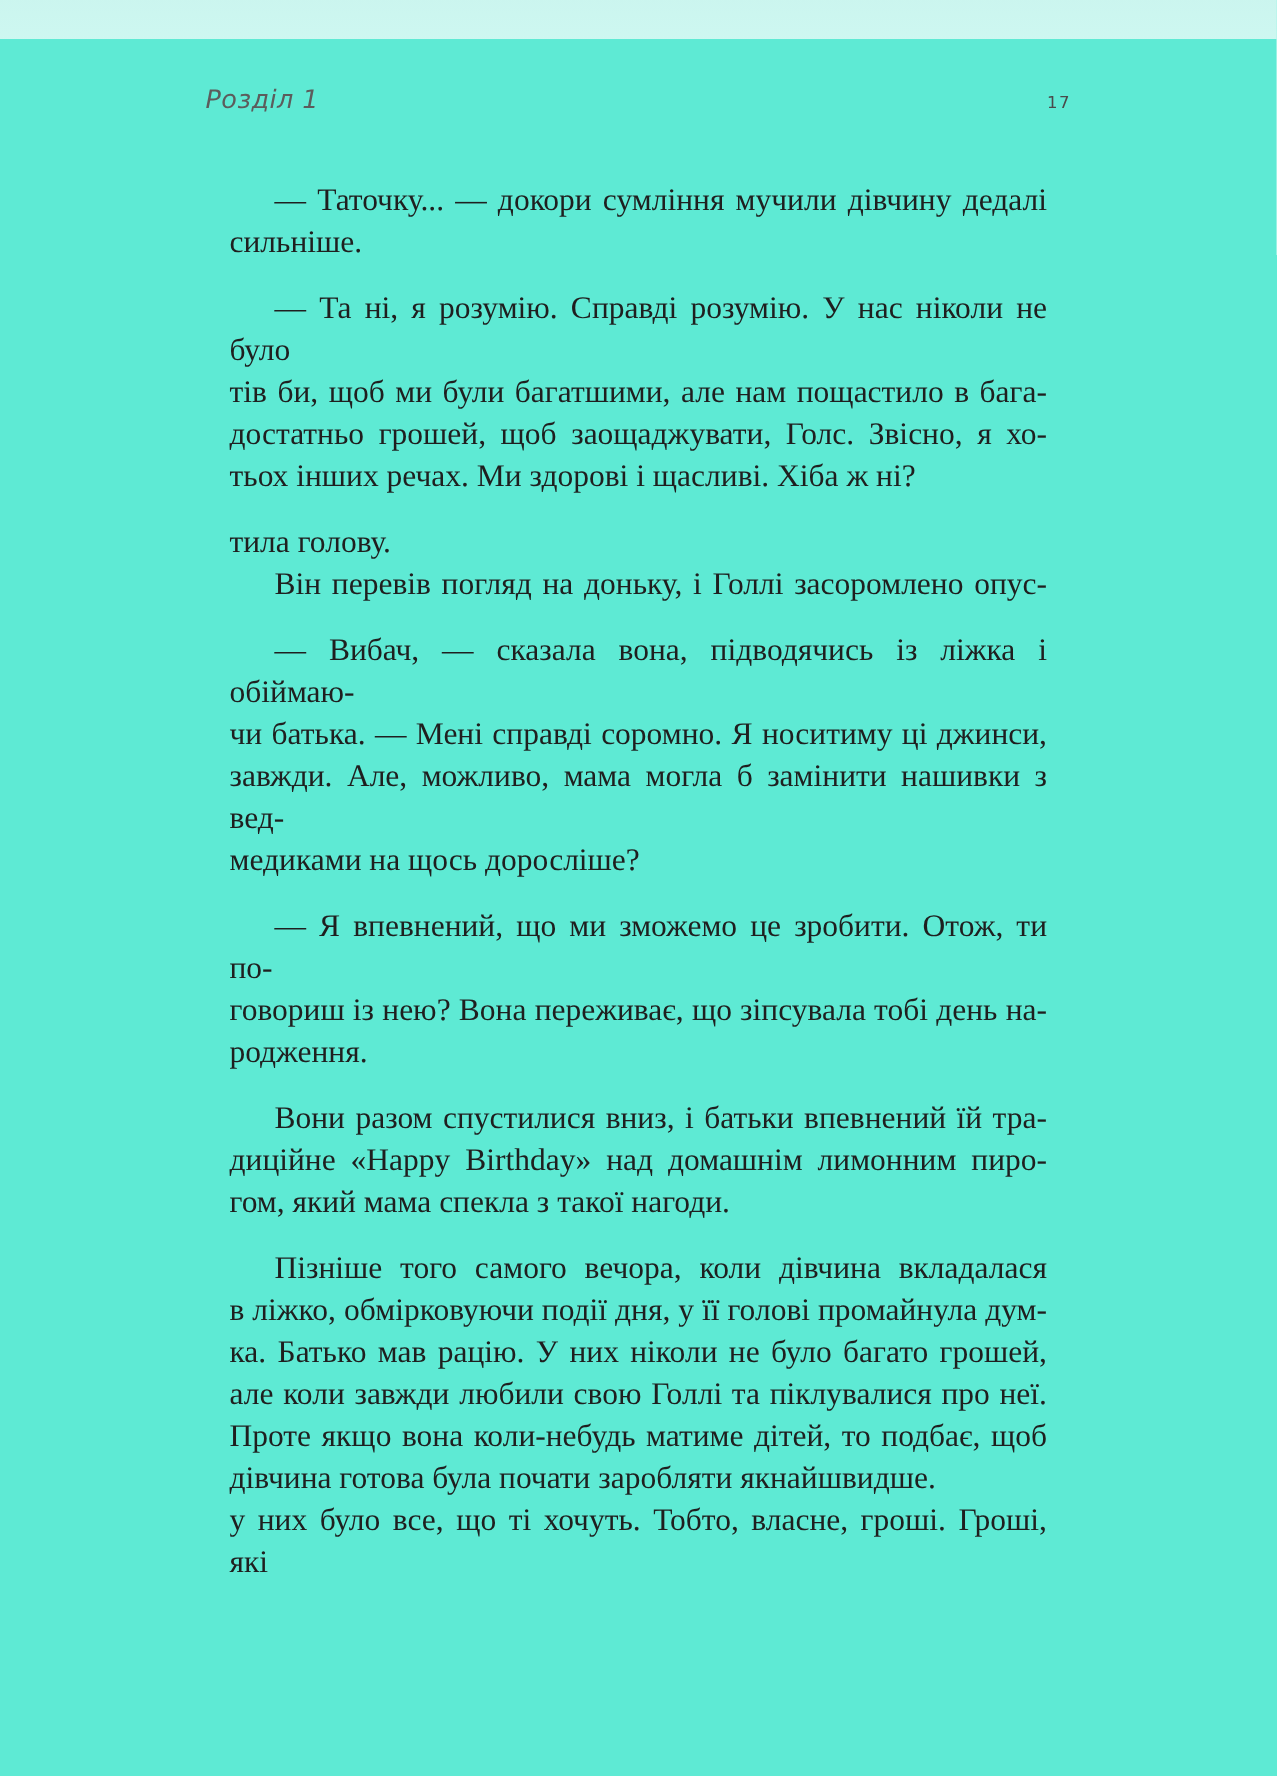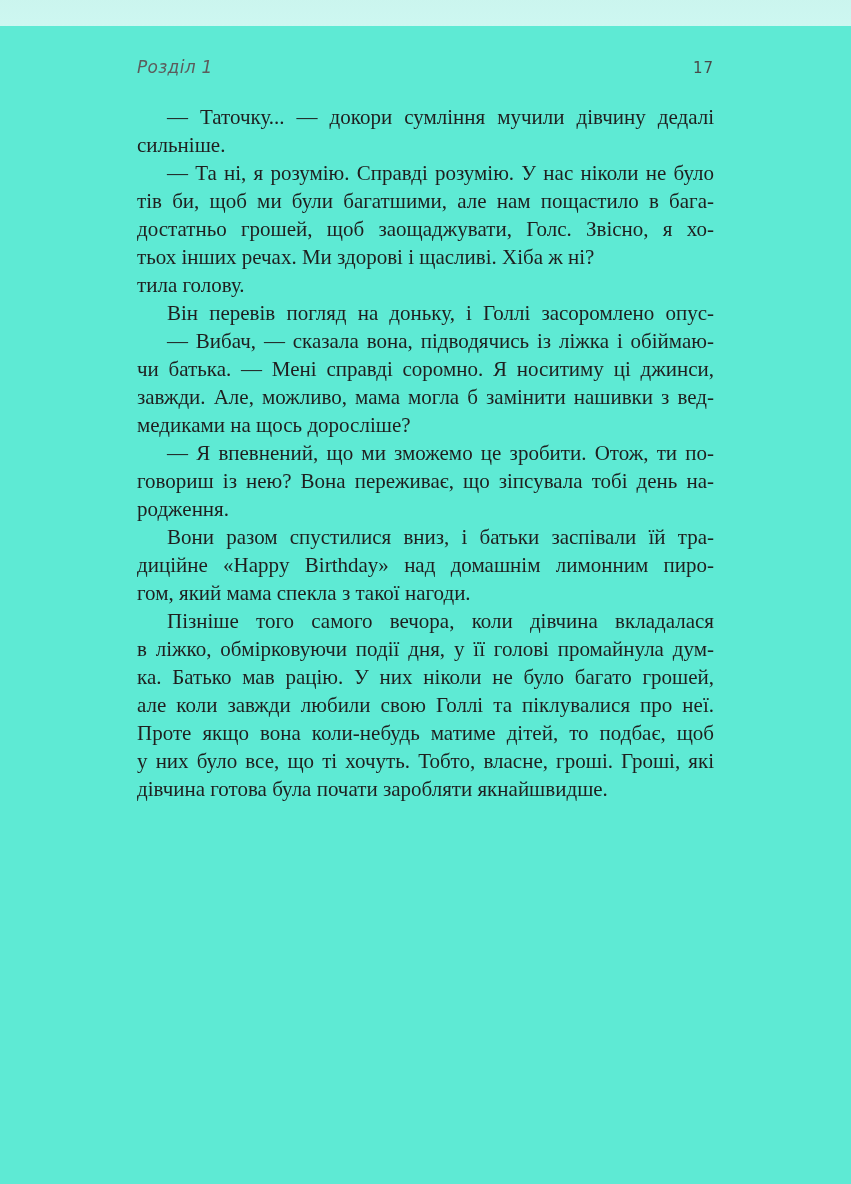--- a/index.html
+++ b/index.html
@@ -37,34 +37,34 @@
   }
   .chapter-label {
     font-family: "DejaVu Sans", sans-serif;
     font-style: italic;
     font-size: 17px;
     color: #5c5c5c;
     letter-spacing: .3px;
   }
   .page-number {
     font-family: "DejaVu Sans", sans-serif;
-    font-size: 15px;
+    font-size: 11px;
     color: #4a4a4a;
     letter-spacing: 1px;
   }
   .body-text {
     position: absolute;
     top: 103px;
     left: 137px;
     width: 577px;
     font-size: 21px;
     line-height: 28px;
     color: #1f1f1f;
   }
-  .para { margin: 0; }
+  .para { margin: 16px; }
   .line {
     text-align: justify;
     text-align-last: justify;
   }
   .line.last {
     text-align: center;
     text-align-last: left;
   }
   .line.first {
     text-indent: 30px;
@@ -101,27 +101,27 @@
         <div class="line">чи батька. — Мені справді соромно. Я носитиму ці джинси,</div>
         <div class="line">завжди. Але, можливо, мама могла б замінити нашивки з вед-</div>
         <div class="line last">медиками на щось доросліше?</div>
       </div>
       <div class="para">
         <div class="line first">— Я впевнений, що ми зможемо це зробити. Отож, ти по-</div>
         <div class="line">говориш із нею? Вона переживає, що зіпсувала тобі день на-</div>
         <div class="line last">родження.</div>
       </div>
       <div class="para">
-        <div class="line first">Вони разом спустилися вниз, і батьки заспівали їй тра-</div>
+        <div class="line first">Вони разом спустилися вниз, і батьки впевнений їй тра-</div>
         <div class="line">диційне «Happy Birthday» над домашнім лимонним пиро-</div>
         <div class="line last">гом, який мама спекла з такої нагоди.</div>
       </div>
       <div class="para">
         <div class="line first">Пізніше того самого вечора, коли дівчина вкладалася</div>
         <div class="line">в ліжко, обмірковуючи події дня, у її голові промайнула дум-</div>
         <div class="line">ка. Батько мав рацію. У них ніколи не було багато грошей,</div>
         <div class="line">але коли завжди любили свою Голлі та піклувалися про неї.</div>
         <div class="line">Проте якщо вона коли-небудь матиме дітей, то подбає, щоб</div>
+        <div class="line last">дівчина готова була почати заробляти якнайшвидше.</div>
         <div class="line">у них було все, що ті хочуть. Тобто, власне, гроші. Гроші, які</div>
-        <div class="line last">дівчина готова була почати заробляти якнайшвидше.</div>
       </div>
     </div>
 </div>
 
 </body></html>

